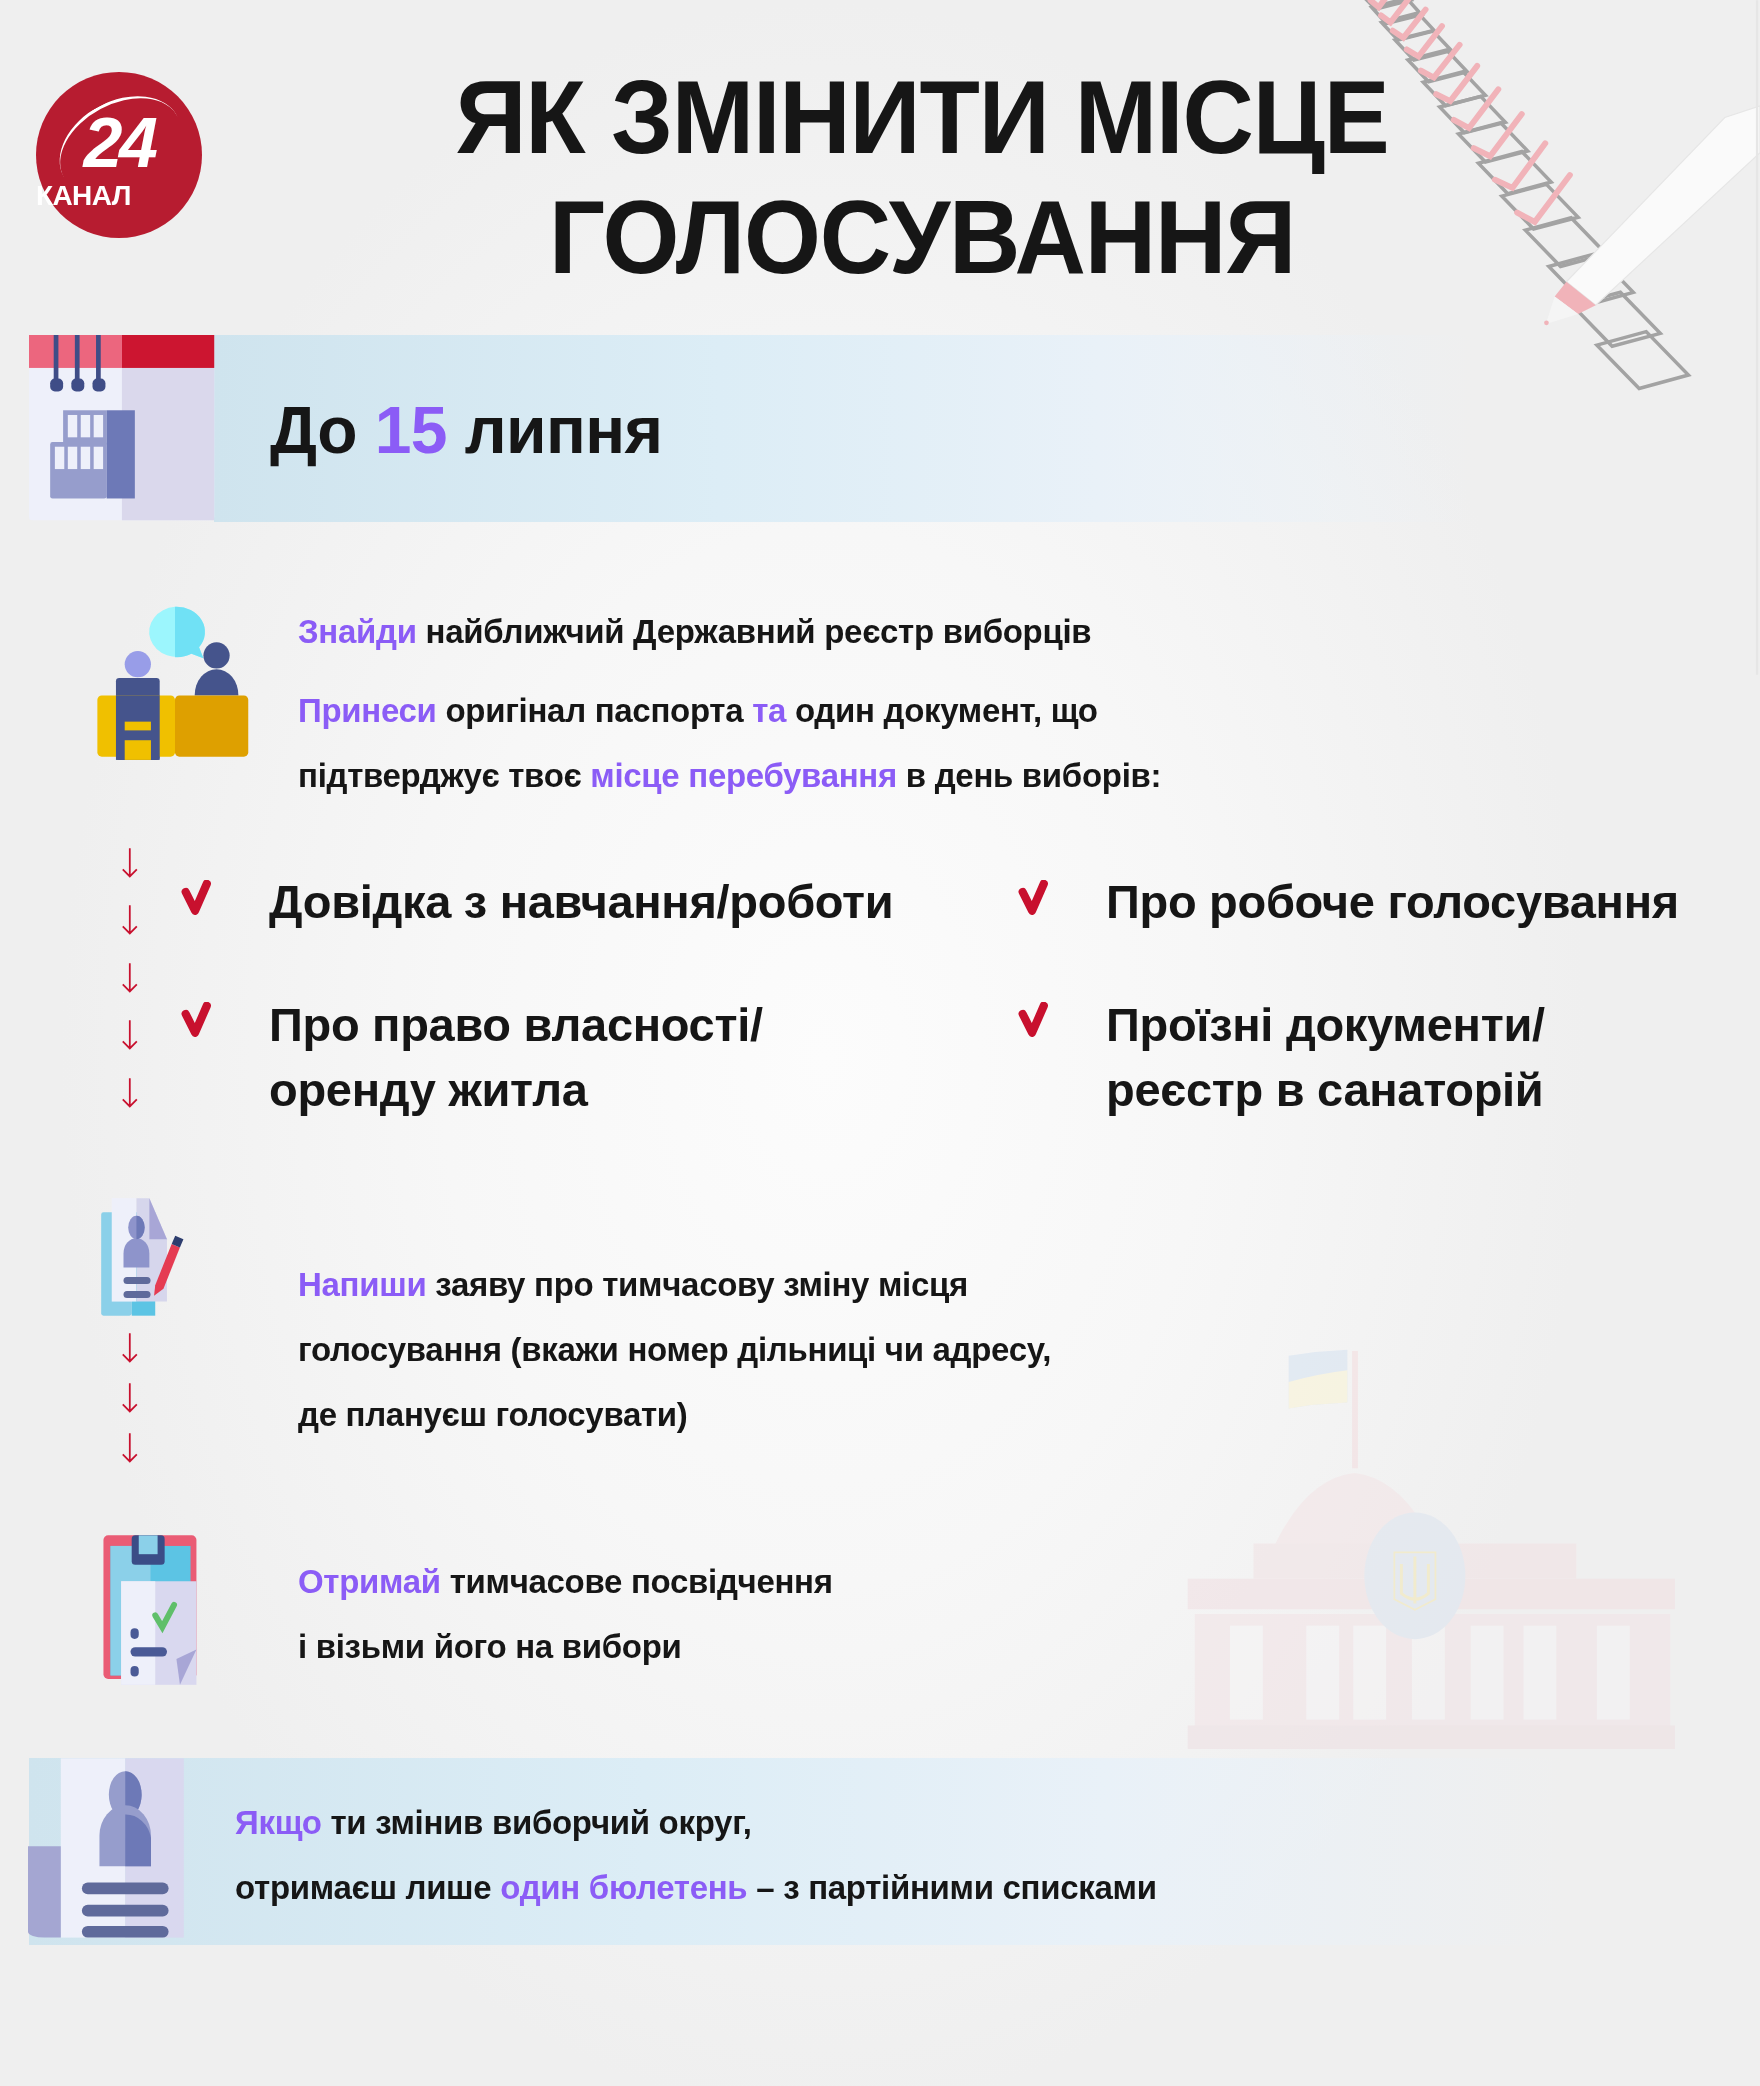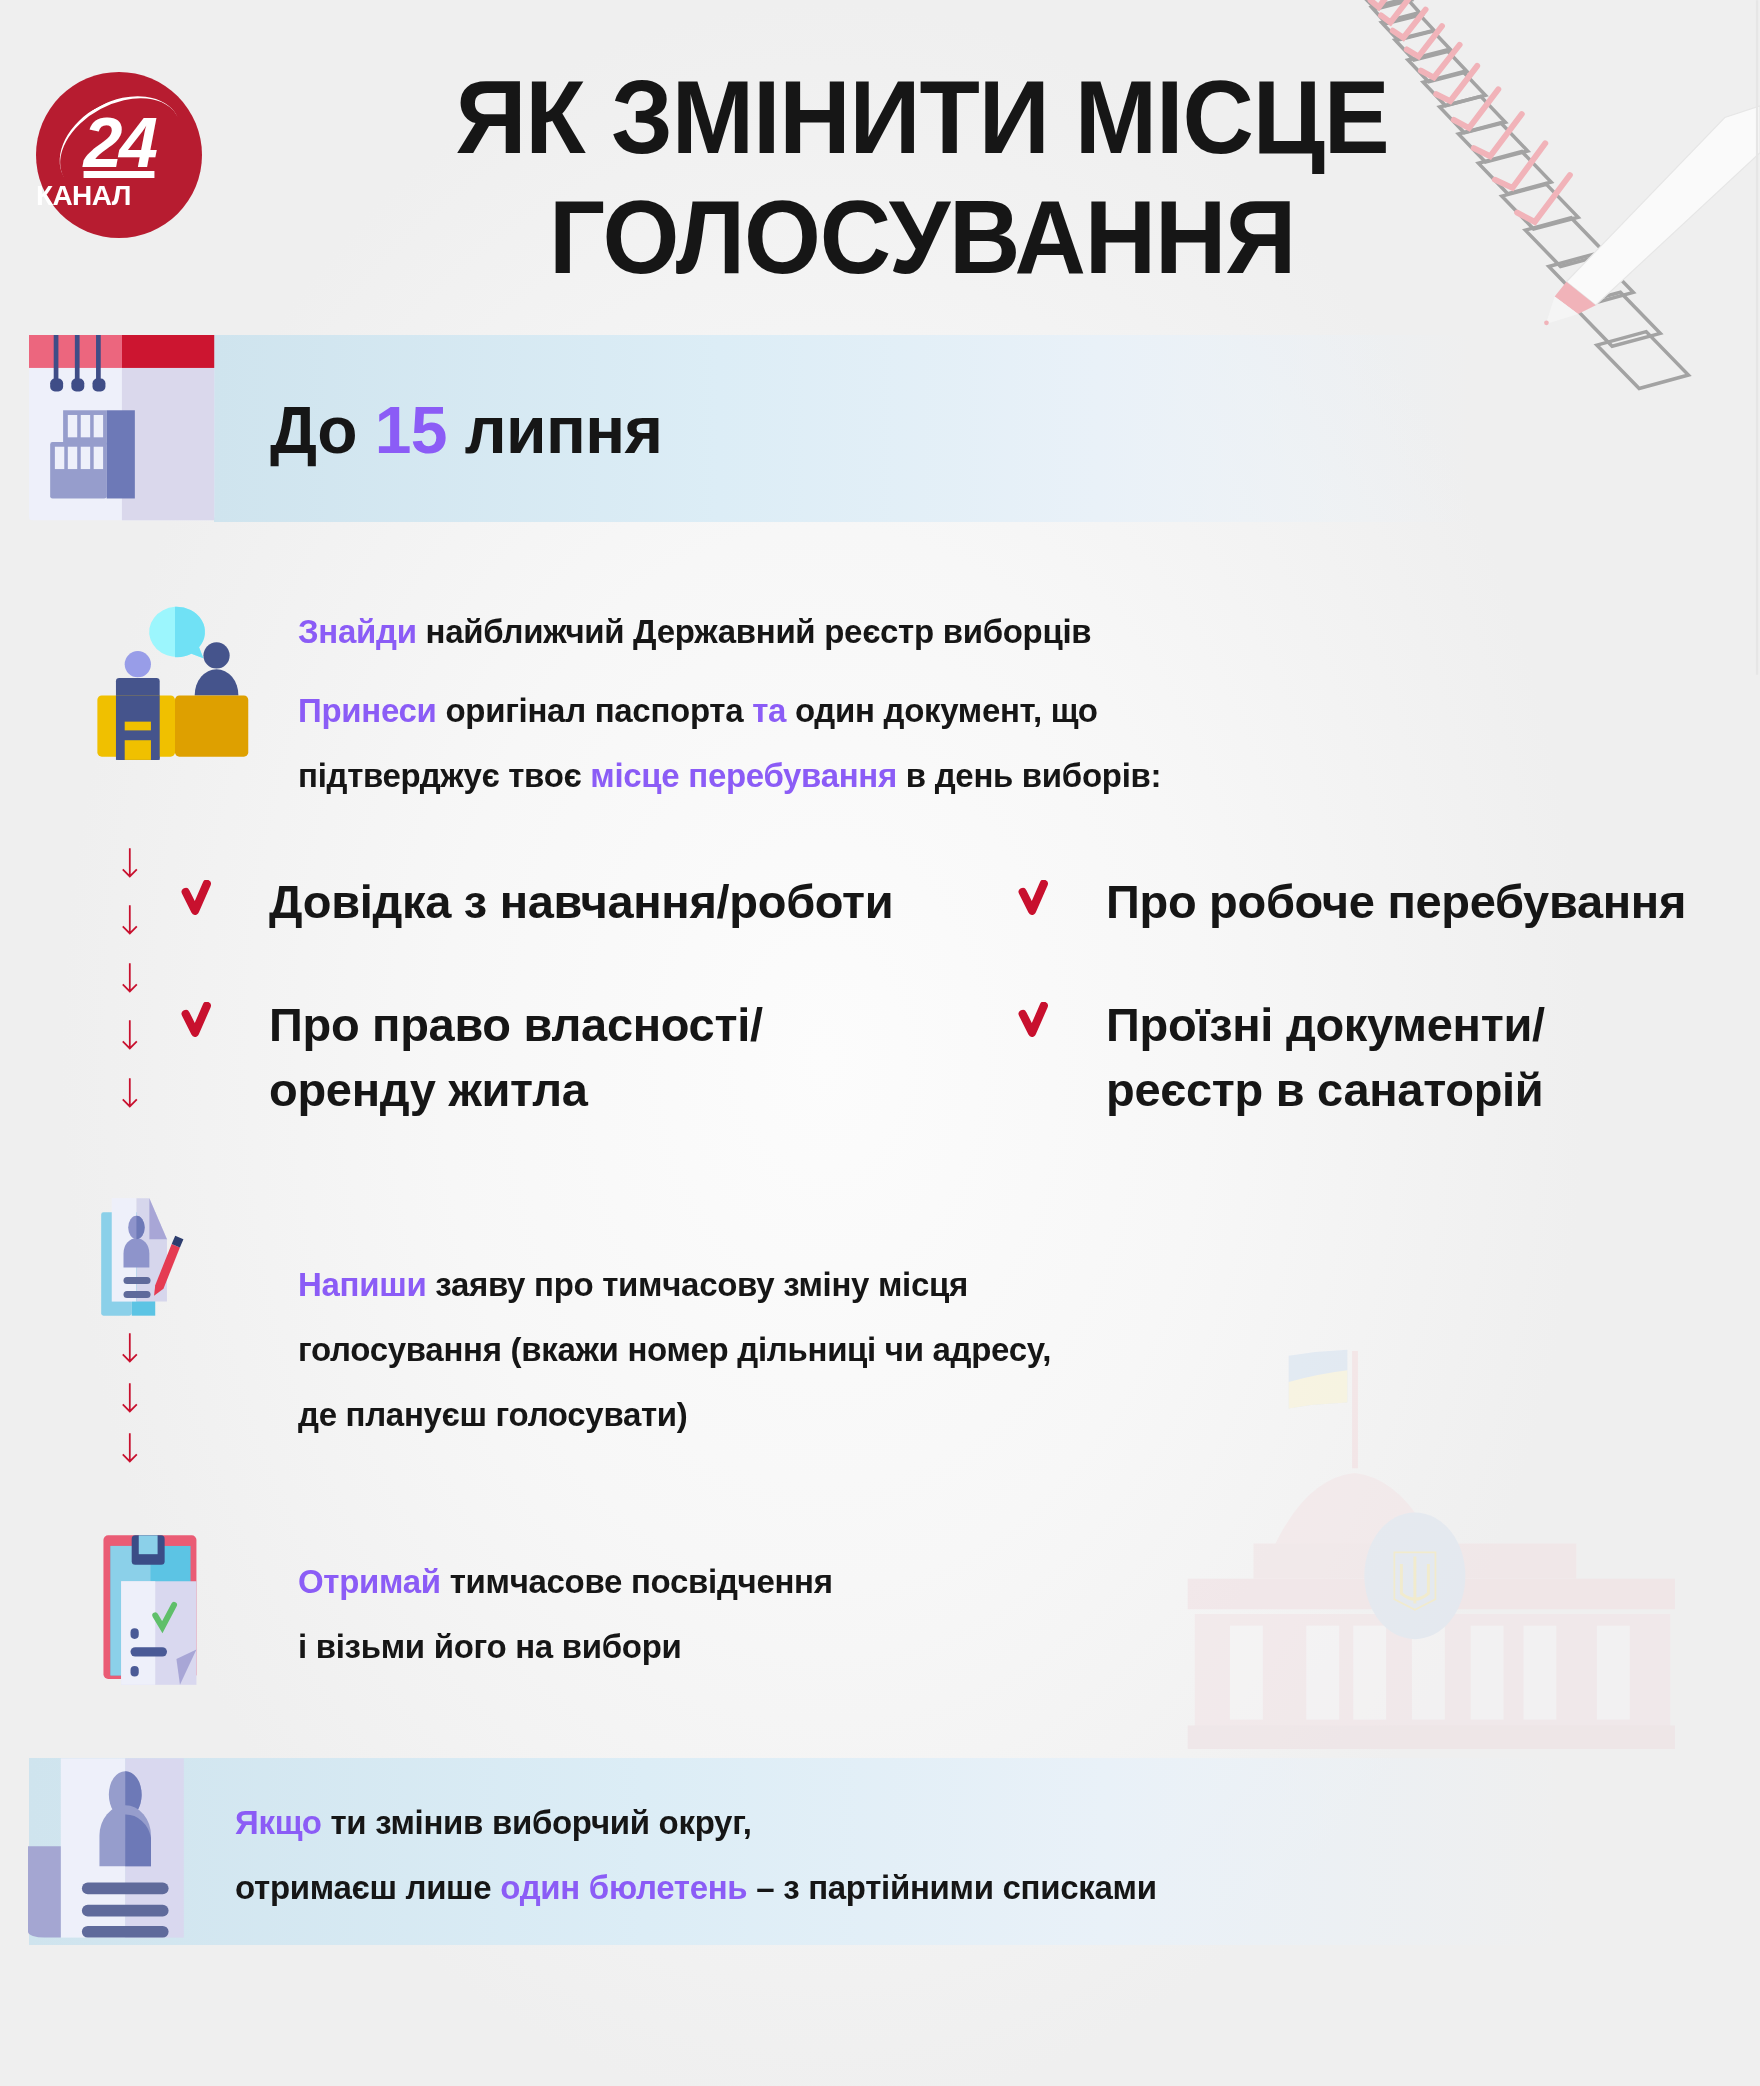--- a/index.html
+++ b/index.html
@@ -6,21 +6,21 @@
   body { width:1761px; height:2087px; position:relative; overflow:hidden;
          background:#efefef; font-family:"Liberation Sans", "DejaVu Sans", sans-serif; color:#161616; }
   .frame { position:absolute; left:2.3px; top:2.3px; right:2.3px; bottom:0;
            background: radial-gradient(ellipse 763px 1056px at 822px 1056px, #fcfcfc 0%, #f7f7f7 50%, #efefef 100%); }
   .abs { position:absolute; }
   .red { color:#8b5cf6; }
 
   
   .logo { left:36px; top:72px; width:166px; height:166px; border-radius:50%; background:#b71c30; }
   .logo .arc { position:absolute; left:20px; top:29px; width:129px; height:88px; border-top:3.5px solid #fff; border-radius:50%; transform:rotate(-28deg); }
-  .logo .num { position:absolute; left:0; right:0; top:36px; text-align:center; color:#fff; font-size:70px; font-weight:700; font-style:italic; letter-spacing:-3.5px; line-height:1;text-decoration:underline; }
+  .logo .num { position:absolute; left:0; right:0; top:36px; text-align:center; color:#fff; font-size:70px; font-weight:700; font-style:italic; letter-spacing:-3.5px; line-height:1; }
   .logo .kanal { position:absolute; left:0; right:0; top:110px; text-align:left; color:#fff; font-size:28px; font-weight:700; line-height:1; letter-spacing:-0.6px; }
 
   .title { left:329px; width:1186px; top:58px; text-align:center; font-size:103px; font-weight:700; line-height:120px; letter-spacing:-1.2px; transform:scaleX(0.96); transform-origin:center top; }
 
   
   .deco { left:1320px; top:0; width:440px; height:675px; }
 
   .banner { height:187px; background:linear-gradient(90deg, #cfe4ee 0%, #dcedf6 40%, #e9f1f8 70%, rgba(238,240,242,0) 100%); }
   .banner-top { left:214px; top:335px; width:1262px; }
   .banner-bot { left:29px; top:1758px; width:1538px; }
@@ -170,21 +170,21 @@
     <path d="M8 20 L24 52 L44 6" stroke="#c8102e" stroke-width="14" stroke-linecap="round" stroke-linejoin="round" fill="none"></path>
   </svg>
 <div class="abs opt" style="left:269px;top:869px">
   <div>Довідка з навчання/роботи</div>
 </div>
 
 <svg class="check" style="left:1018px;top:880px" viewBox="0 0 52 64">
     <path d="M8 20 L24 52 L44 6" stroke="#c8102e" stroke-width="14" stroke-linecap="round" stroke-linejoin="round" fill="none"></path>
   </svg>
 <div class="abs opt" style="left:1106px;top:869px">
-  <div>Про робоче перебування</div>
+  <div>Про робоче голосування</div>
 </div>
 
 <svg class="check" style="left:181px;top:1002px" viewBox="0 0 52 64">
     <path d="M8 20 L24 52 L44 6" stroke="#c8102e" stroke-width="14" stroke-linecap="round" stroke-linejoin="round" fill="none"></path>
   </svg>
 <div class="abs opt" style="left:269px;top:992px">
   <div>Про право власності/</div>
   <div>оренду житла</div>
 </div>
 

